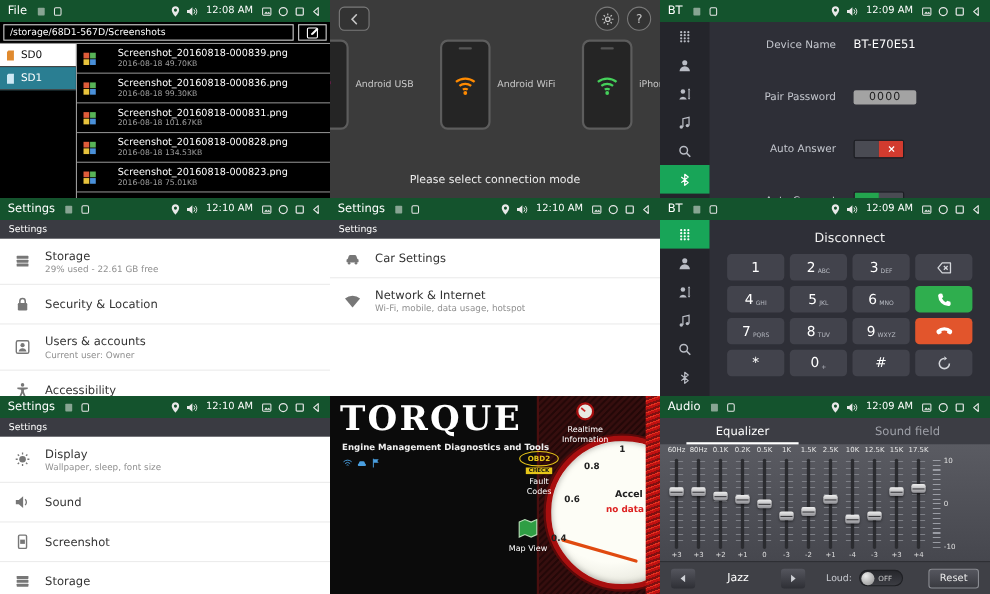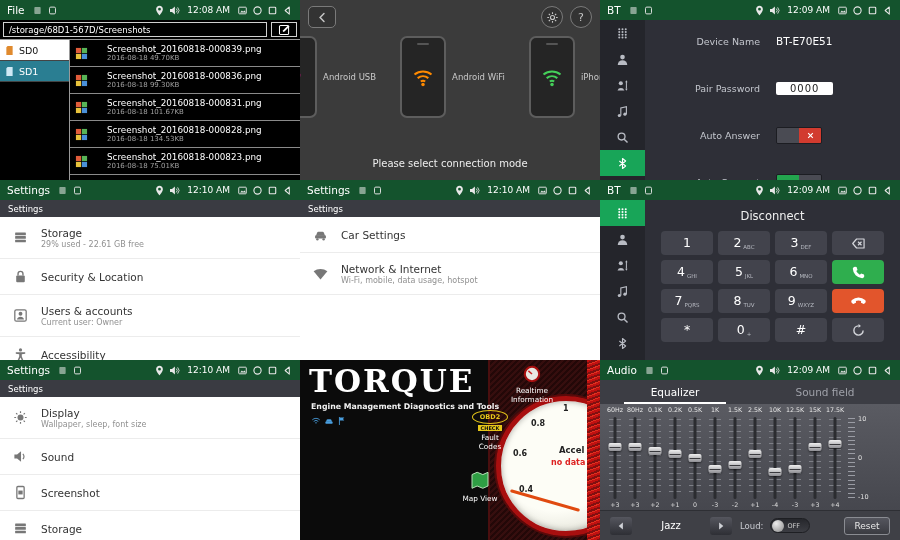--- a/index.html
+++ b/index.html
@@ -57,21 +57,21 @@
 .p-bt{background:#2e2f37;display:flex;flex-direction:column}
 .bt-body{flex:1;display:flex;min-height:0}
 .bt-side{width:45px;background:#24252b;display:flex;flex-direction:column}
 .bt-side-item{height:26px;display:flex;align-items:center;justify-content:center;color:#b9bcc4}
 .bt-side-item.active{background:#18a558;color:#fff}
 .bt-main{flex:1;min-width:0;position:relative}
 .bt-rows{padding:12px 10px 0 20px;display:flex;flex-direction:column;gap:29px}
 .bt-field{display:flex;align-items:center;gap:16px;height:18px}
 .bt-label{width:95px;text-align:right;font-size:9.5px;color:#c3c6cd;flex:none}
 .bt-value{font-size:10.5px;color:#fff}
-.bt-input{background:#ffffff;color:#222;font-size:10px;padding:1px 14px;border-radius:2px;letter-spacing:1px}
+.bt-input{background:#a3a3a3;color:#222;font-size:10px;padding:1px 14px;border-radius:2px;letter-spacing:1px}
 .toggle{display:flex;width:46px;height:17px;border-radius:2px;overflow:hidden;border:1px solid #1c1d22}
 .tg-seg{flex:1;display:flex;align-items:center;justify-content:center;color:#fff}
 .tg-gray{background:#4a4b53}
 .tg-red{background:#d23b2f}
 .tg-green{background:#23a54e}
 .bt-disconnect{text-align:center;color:#f0f0f0;font-size:11.5px;padding:9px 0 6px}
 .dial-grid{display:grid;grid-template-columns:repeat(4,52px);grid-auto-rows:24px;gap:5px;justify-content:center;margin-top:2px}
 .dial-key{background:#42434c;border-radius:4px;color:#fff;display:flex;align-items:center;justify-content:center;gap:2px}
 .dial-key .icon{color:#d5d7dc}
 .dial-key.green{background:#2fae4e}.dial-key.green .icon{color:#fff}
@@ -129,21 +129,21 @@
 .eq-val{font-size:6.3px;color:#ddd;height:9px}
 .eq-scale{width:28px;flex:none;position:relative;font-size:6.5px;color:#e0e0e0}
 .eq-scale-ticks{position:absolute;left:3px;top:12px;bottom:12px;width:7px;background:repeating-linear-gradient(to bottom,#9a9ca4 0,#9a9ca4 1px,transparent 1px,transparent 4.4px)}
 .sc-max{position:absolute;left:13px;top:9px}
 .sc-mid{position:absolute;left:13px;top:50%;transform:translateY(-50%)}
 .sc-min{position:absolute;left:13px;bottom:9px}
 .eq-bottom{height:30px;flex:none;background:#3f4046;display:flex;align-items:center;padding:0 10px;gap:7px;border-top:1px solid #2e2f34}
 .eq-arrow{width:22px;height:18px;background:linear-gradient(#55565e,#2e2f35);border-radius:3px;color:#cfd1d6;display:flex;align-items:center;justify-content:center}
 .eq-arrow .icon{width:10px;height:10px}
 .eq-preset{width:64px;text-align:center;color:#fff;font-size:10px}
-.eq-loud-label{color:#c9cbd1;font-size:8.5px;margin-left:1px}
+.eq-loud-label{color:#c9cbd1;font-size:8.5px;margin-left:12px}
 .eq-loud{width:40px;height:15px;border-radius:8px;background:linear-gradient(#26272c,#3c3d43);display:flex;align-items:center;padding:1px;gap:3px;border:1px solid #1e1f23}
 .eq-loud-knob{width:12px;height:12px;border-radius:50%;background:radial-gradient(circle at 35% 30%,#ececec,#8a8a8a);flex:none}
 .eq-loud-txt{font-size:6.5px;color:#cfcfcf}
 .eq-reset{margin-left:auto;width:46px;height:18px;border:1px solid #8a8c92;border-radius:3px;color:#e8e8e8;font-size:9px;display:flex;align-items:center;justify-content:center;background:linear-gradient(#55565e,#3a3b41)}
 </style>
 </head>
 <body>
 
 <div id="root">
 
@@ -1029,21 +1029,21 @@
             <svg viewBox="0 0 14 14" fill="currentColor">
               <path d="M1.4 3.2L5 1.6l4 1.6 3.6-1.6v9.6L9 12.8 5 11.2l-3.6 1.6z" fill="#2f9e44" stroke="#b8e0b8" stroke-width=".7"></path>
             </svg>
           </span></span>
       <span>Map View</span>
     </div>
     <div class="tq-gauge">
       <span class="tq-accel">Accel</span>
       <span class="tq-nodata">no data</span>
       <span class="tq-needle"></span>
-    <span class="tq-tick" style="left: 18px; top: 84px;">0.4</span>
+    <span class="tq-tick" style="left: 0; top: 84px;">0.4</span>
         <span class="tq-tick" style="left: 12px; top: 48px;">0.6</span>
         <span class="tq-tick" style="left: 30px; top: 18px;">0.8</span>
         <span class="tq-tick" style="left: 62px; top: 3px;">1</span>
       </div>
     <div class="tq-redstrip"></div>
   </section>
 
   <section class="panel p-audio">
     <div class="statusbar">
         <span class="sb-title">Audio</span>

